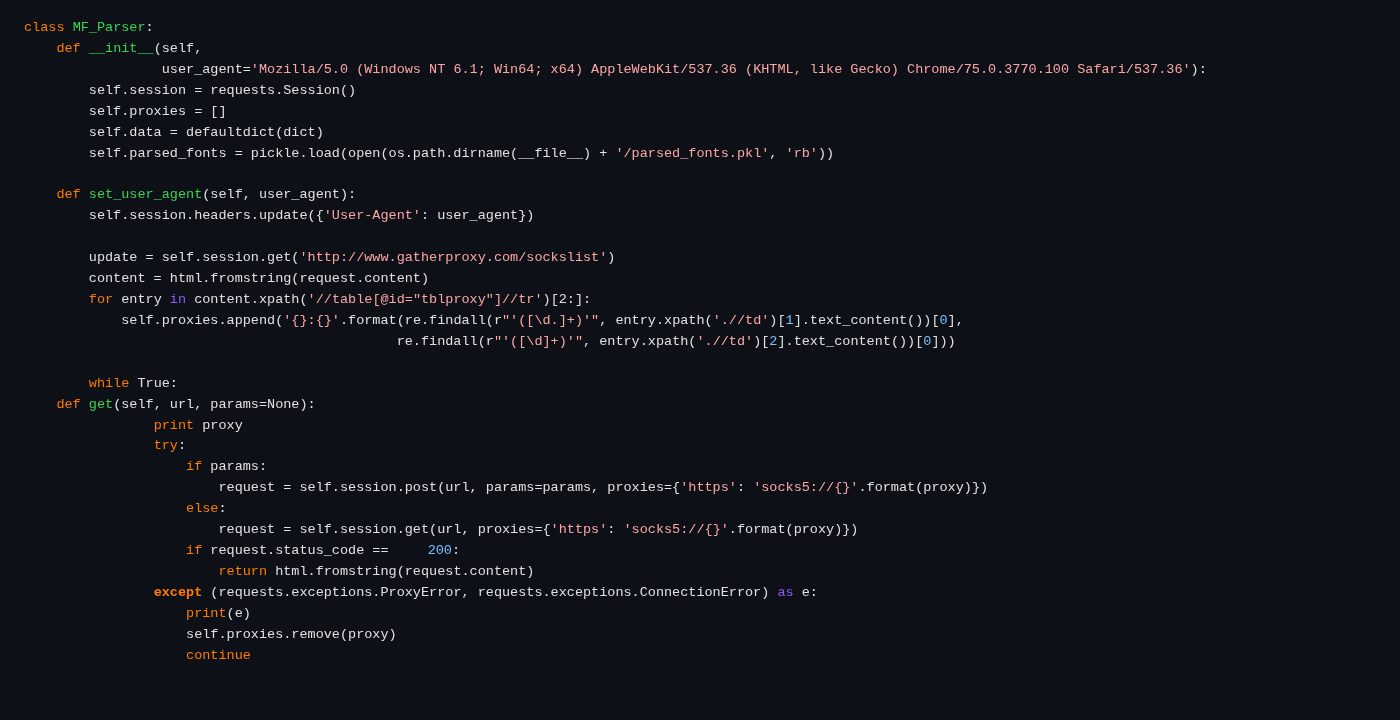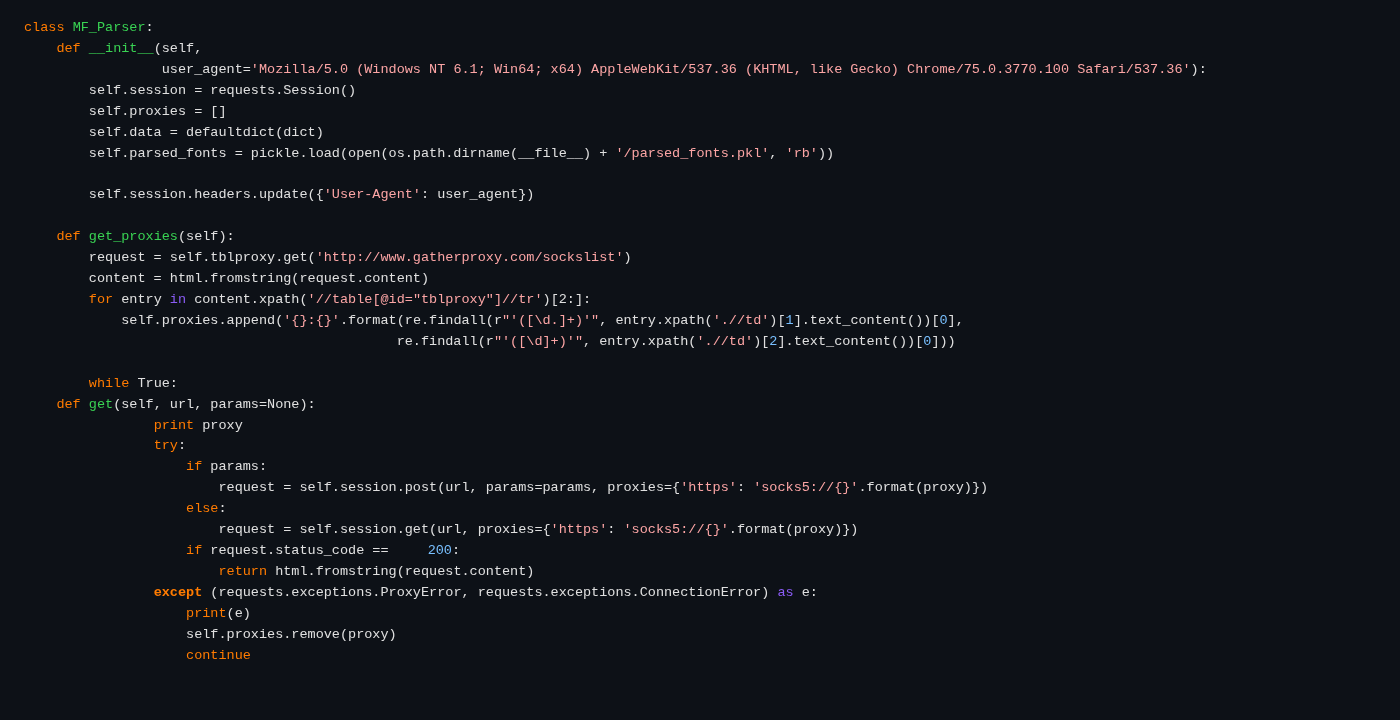--- a/index.html
+++ b/index.html
@@ -56,28 +56,28 @@
 
 
   <span class="line"><span class="plain">        self.proxies = []</span></span>
 
   <span class="line"><span class="plain">        self.data = defaultdict(dict)</span></span>
 
   <span class="line"><span class="plain">        self.parsed_fonts = pickle.load(open(os.path.dirname(__file__) + </span><span class="str">'/parsed_fonts.pkl'</span><span class="plain">, </span><span class="str">'rb'</span><span class="plain">))</span></span>
 
   <span class="line"> </span>
 
+  <span class="line"><span class="plain">    </span><span class="kw-def">def</span><span class="plain"> </span><span class="func-name">set_user_agent</span><span class="plain">(self, user_agent):</span></span>
 
   <span class="line"><span class="plain">        self.session.headers.update({</span><span class="str">'User-Agent'</span><span class="plain">: user_agent})</span></span>
 
   <span class="line"> </span>
 
-  <span class="line"><span class="plain">    </span><span class="kw-def">def</span><span class="plain"> </span><span class="func-name">get_proxies</span><span class="plain">(self):</span></span>
 
-  <span class="line"><span class="plain">        request = self.tblproxy.get(</span><span class="str">'http://www.gatherproxy.com/sockslist'</span><span class="plain">)</span></span>
+  <span class="line"><span class="plain">        update = self.session.get(</span><span class="str">'http://www.gatherproxy.com/sockslist'</span><span class="plain">)</span></span>
 
   <span class="line"><span class="plain">        content = html.fromstring(request.content)</span></span>
 
   <span class="line"><span class="plain">        </span><span class="kw-for">for</span><span class="plain"> entry </span><span class="kw-in">in</span><span class="plain"> content.xpath(</span><span class="str">'//table[@id="tblproxy"]//tr'</span><span class="plain">)[2:]:</span></span>
 
   <span class="line"><span class="plain">            self.proxies.append(</span><span class="str">'{}:{}'</span><span class="plain">.format(re.findall(r</span><span class="str">"'([\d.]+)'"</span><span class="plain">, entry.xpath(</span><span class="str">'.//td'</span><span class="plain">)[</span><span class="bracket-hi">1</span><span class="plain">].text_content())[</span><span class="bracket-hi">0</span><span class="plain">],</span></span>
 
   <span class="line"><span class="plain">                                              re.findall(r</span><span class="str">"'([\d]+)'"</span><span class="plain">, entry.xpath(</span><span class="str">'.//td'</span><span class="plain">)[</span><span class="bracket-hi">2</span><span class="plain">].text_content())[</span><span class="bracket-hi">0</span><span class="plain">]))</span></span>
 
   <span class="line"> </span>

